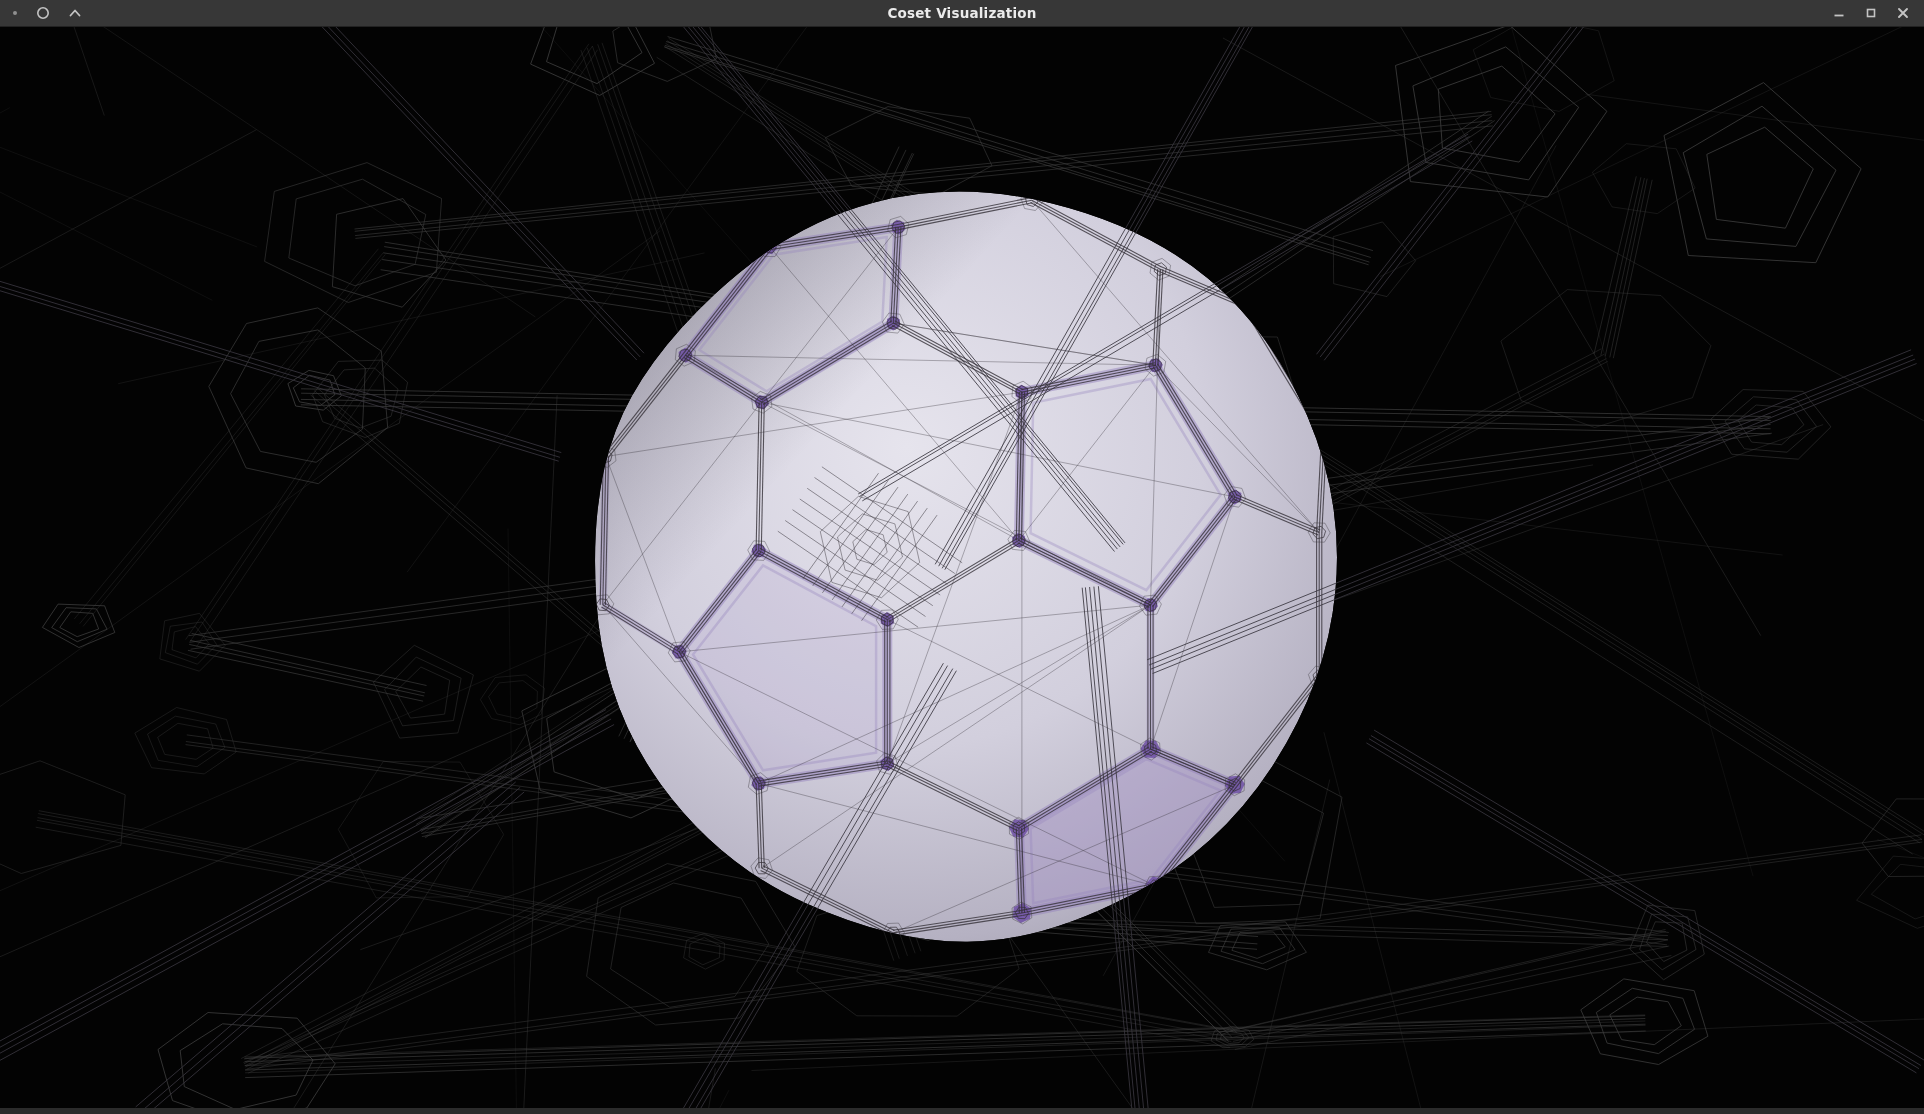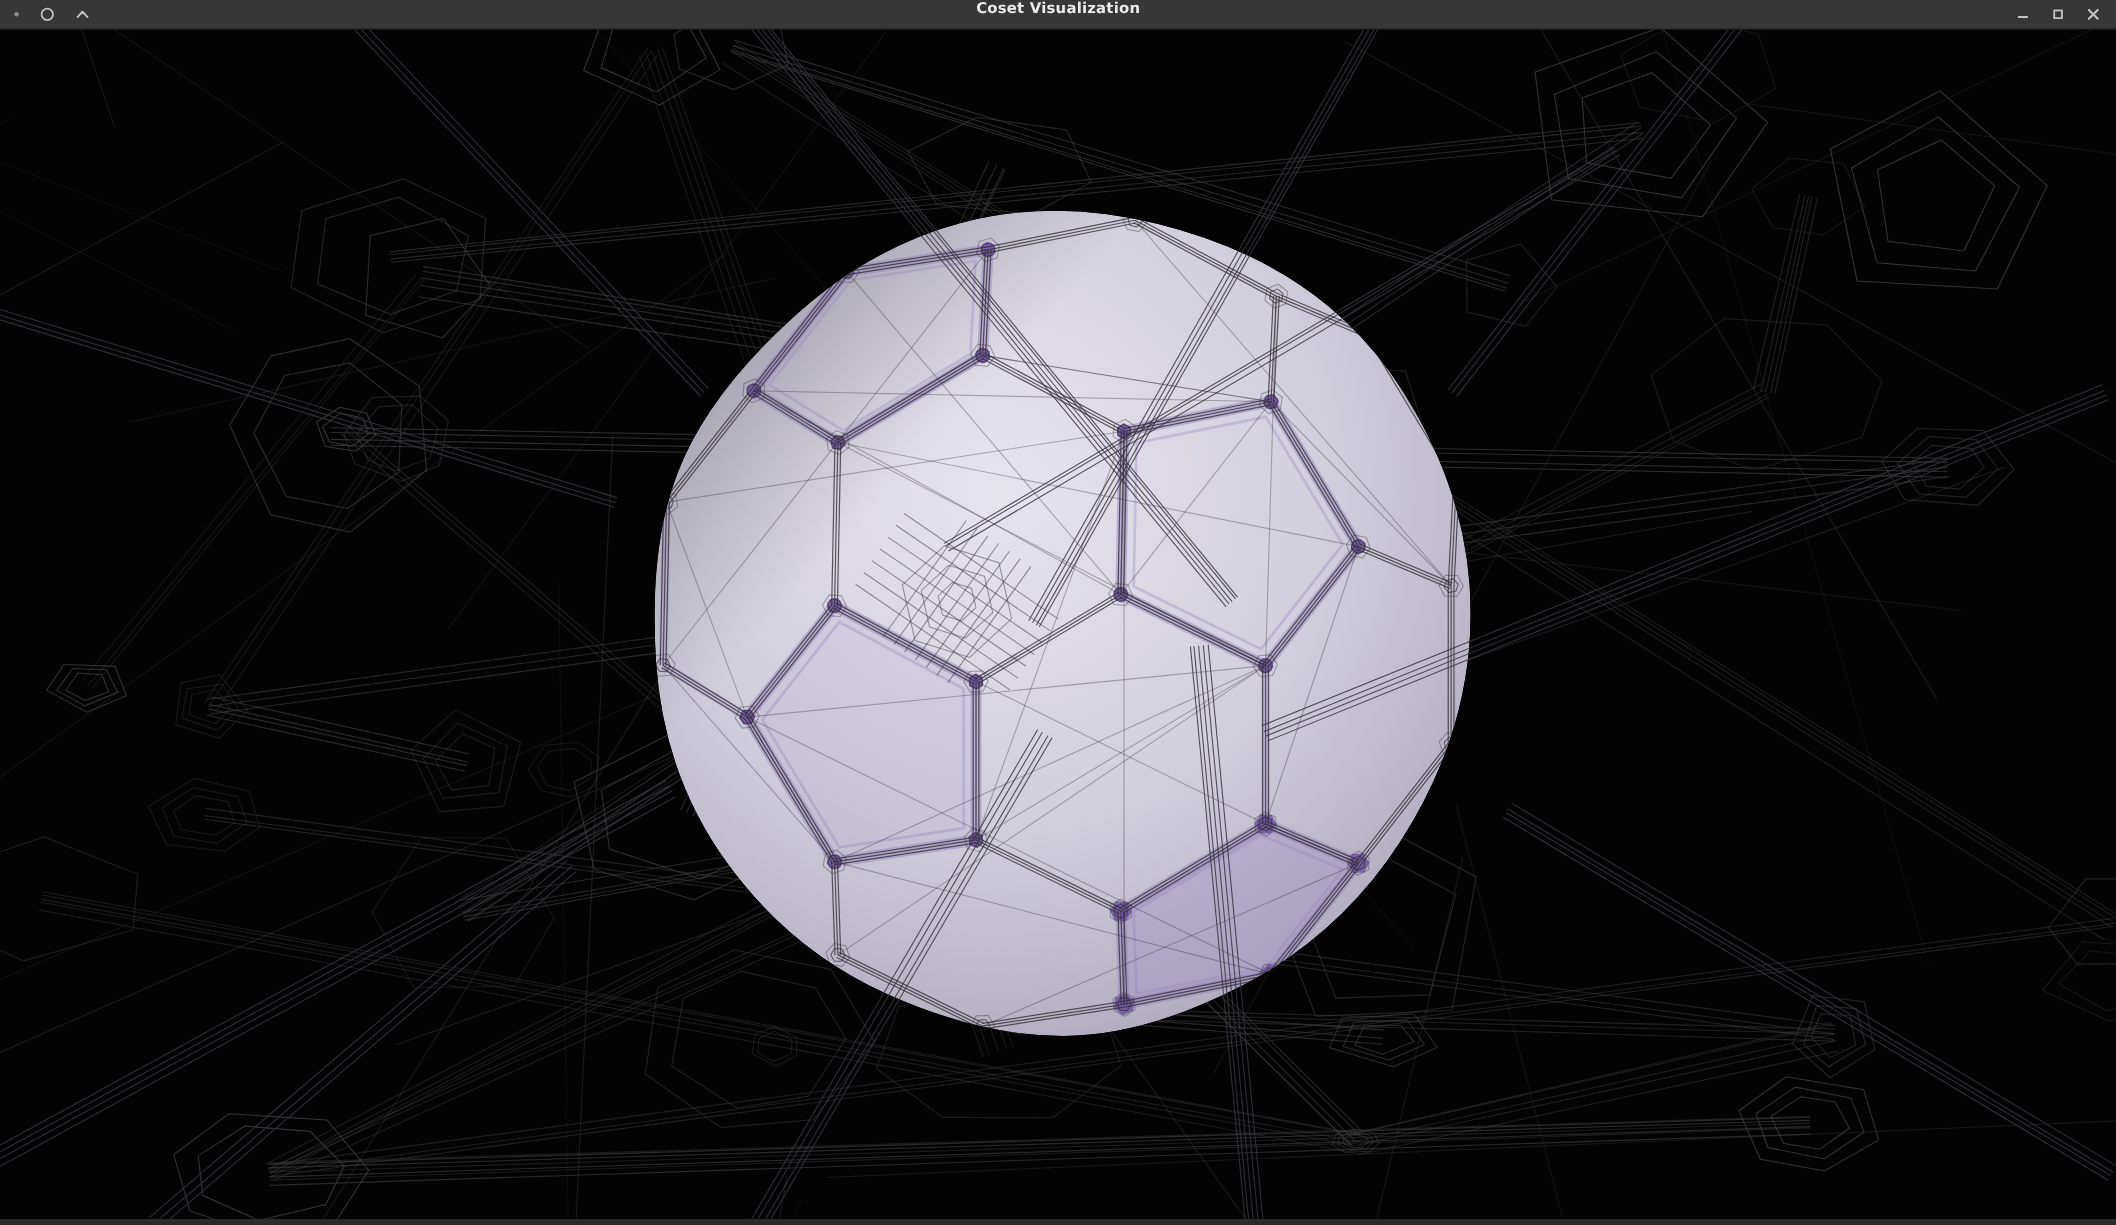--- a/index.html
+++ b/index.html
@@ -1,18 +1,18 @@
 <!DOCTYPE html>
 <html><head>
 <meta charset="utf-8">
 <style>
   html,body{margin:0;padding:0;background:#000;}
   body{width:1924px;height:1114px;overflow:hidden;font-family:"DejaVu Sans","Liberation Sans",sans-serif;}
   .window{width:1924px;height:1114px;display:flex;flex-direction:column;background:#030303;}
-  .titlebar{height:26px;flex:0 0 26px;display:flex;position:relative;background:#373737;border-bottom:1px solid #222;}
+  .titlebar{height:26px;flex:0 0 26px;display:flex;align-items:center;position:relative;background:#373737;border-bottom:1px solid #222;}
   .tb-left{display:flex;align-items:center;gap:18px;padding-left:12px;z-index:2;}
   .tb-title{position:absolute;left:0;right:0;text-align:center;font-size:13.5px;font-weight:bold;color:#ebebeb;letter-spacing:.2px;pointer-events:none;}
   .tb-right{margin-left:auto;display:flex;align-items:center;gap:10px;padding-right:10px;z-index:2;}
   .wbtn{width:22px;height:22px;display:flex;align-items:center;justify-content:center;background:transparent;border:none;padding:0;cursor:default;}
   .icon{display:flex;align-items:center;justify-content:center;}
   .viewport{flex:1 1 auto;position:relative;background:#030303;}
   .viewport svg{display:block;width:100%;height:100%;}
   .bottombar{height:7px;flex:0 0 7px;background:#2b2b2b;}
 </style>
 </head>

